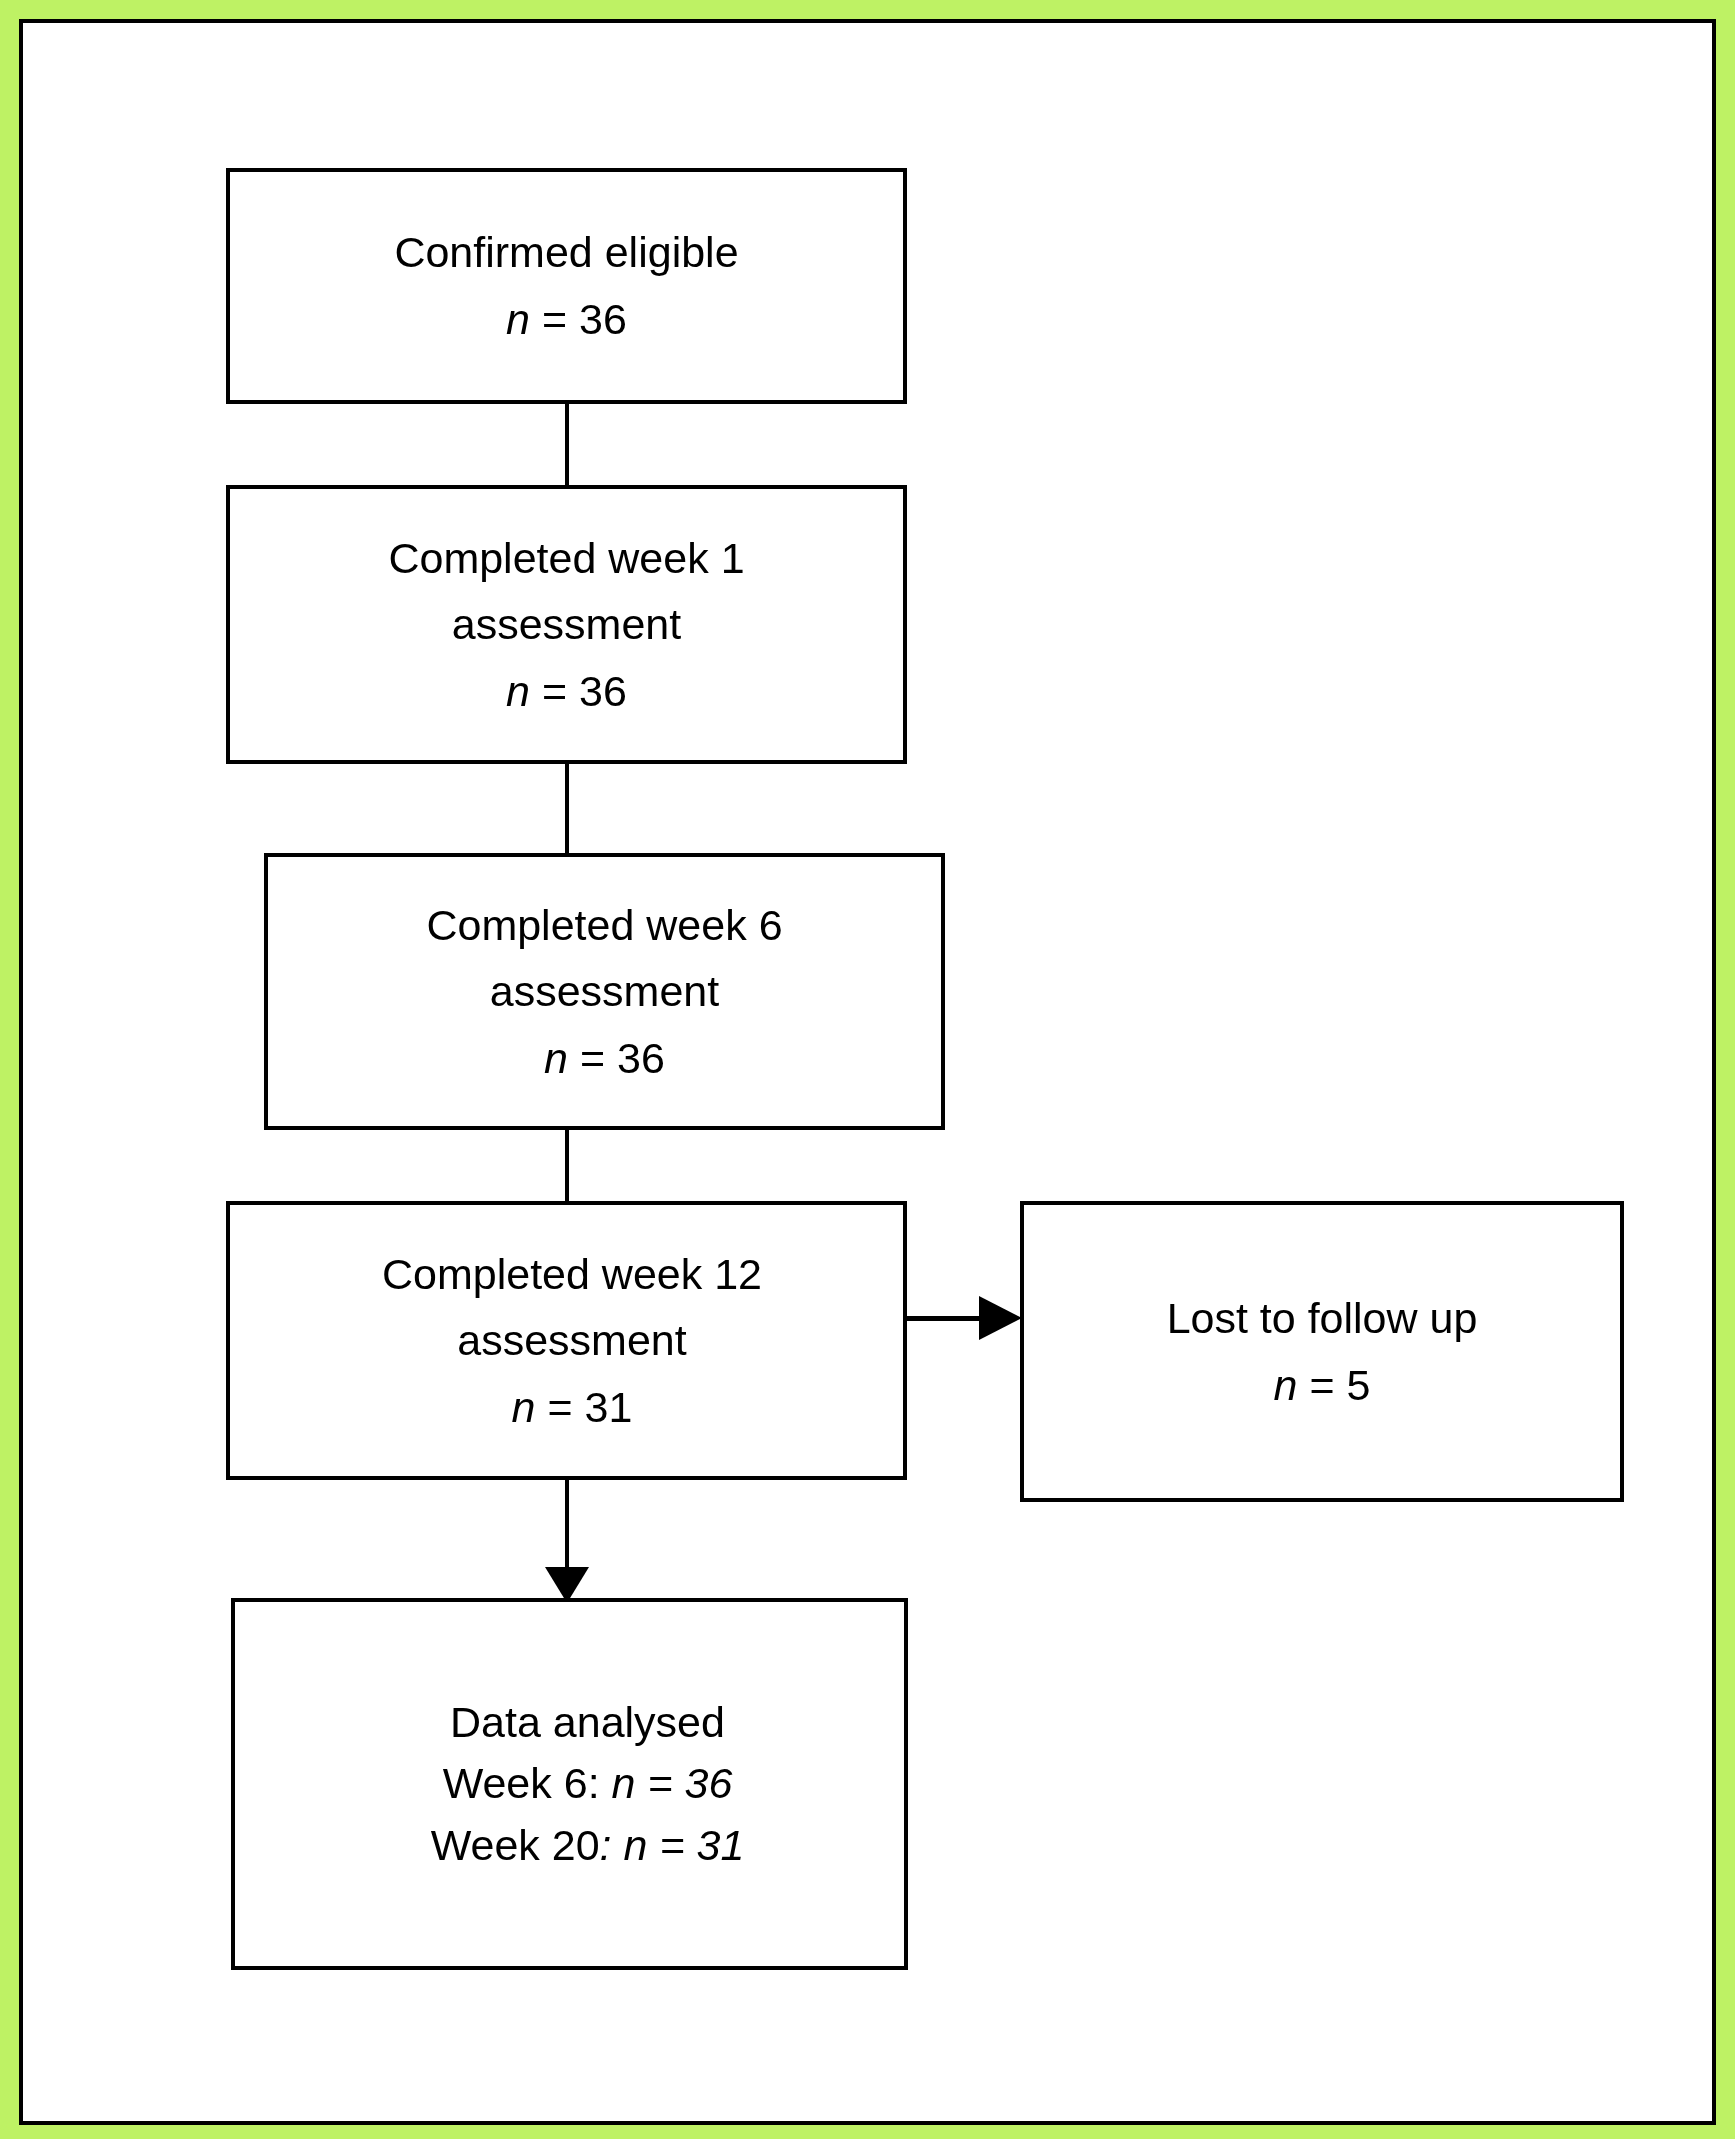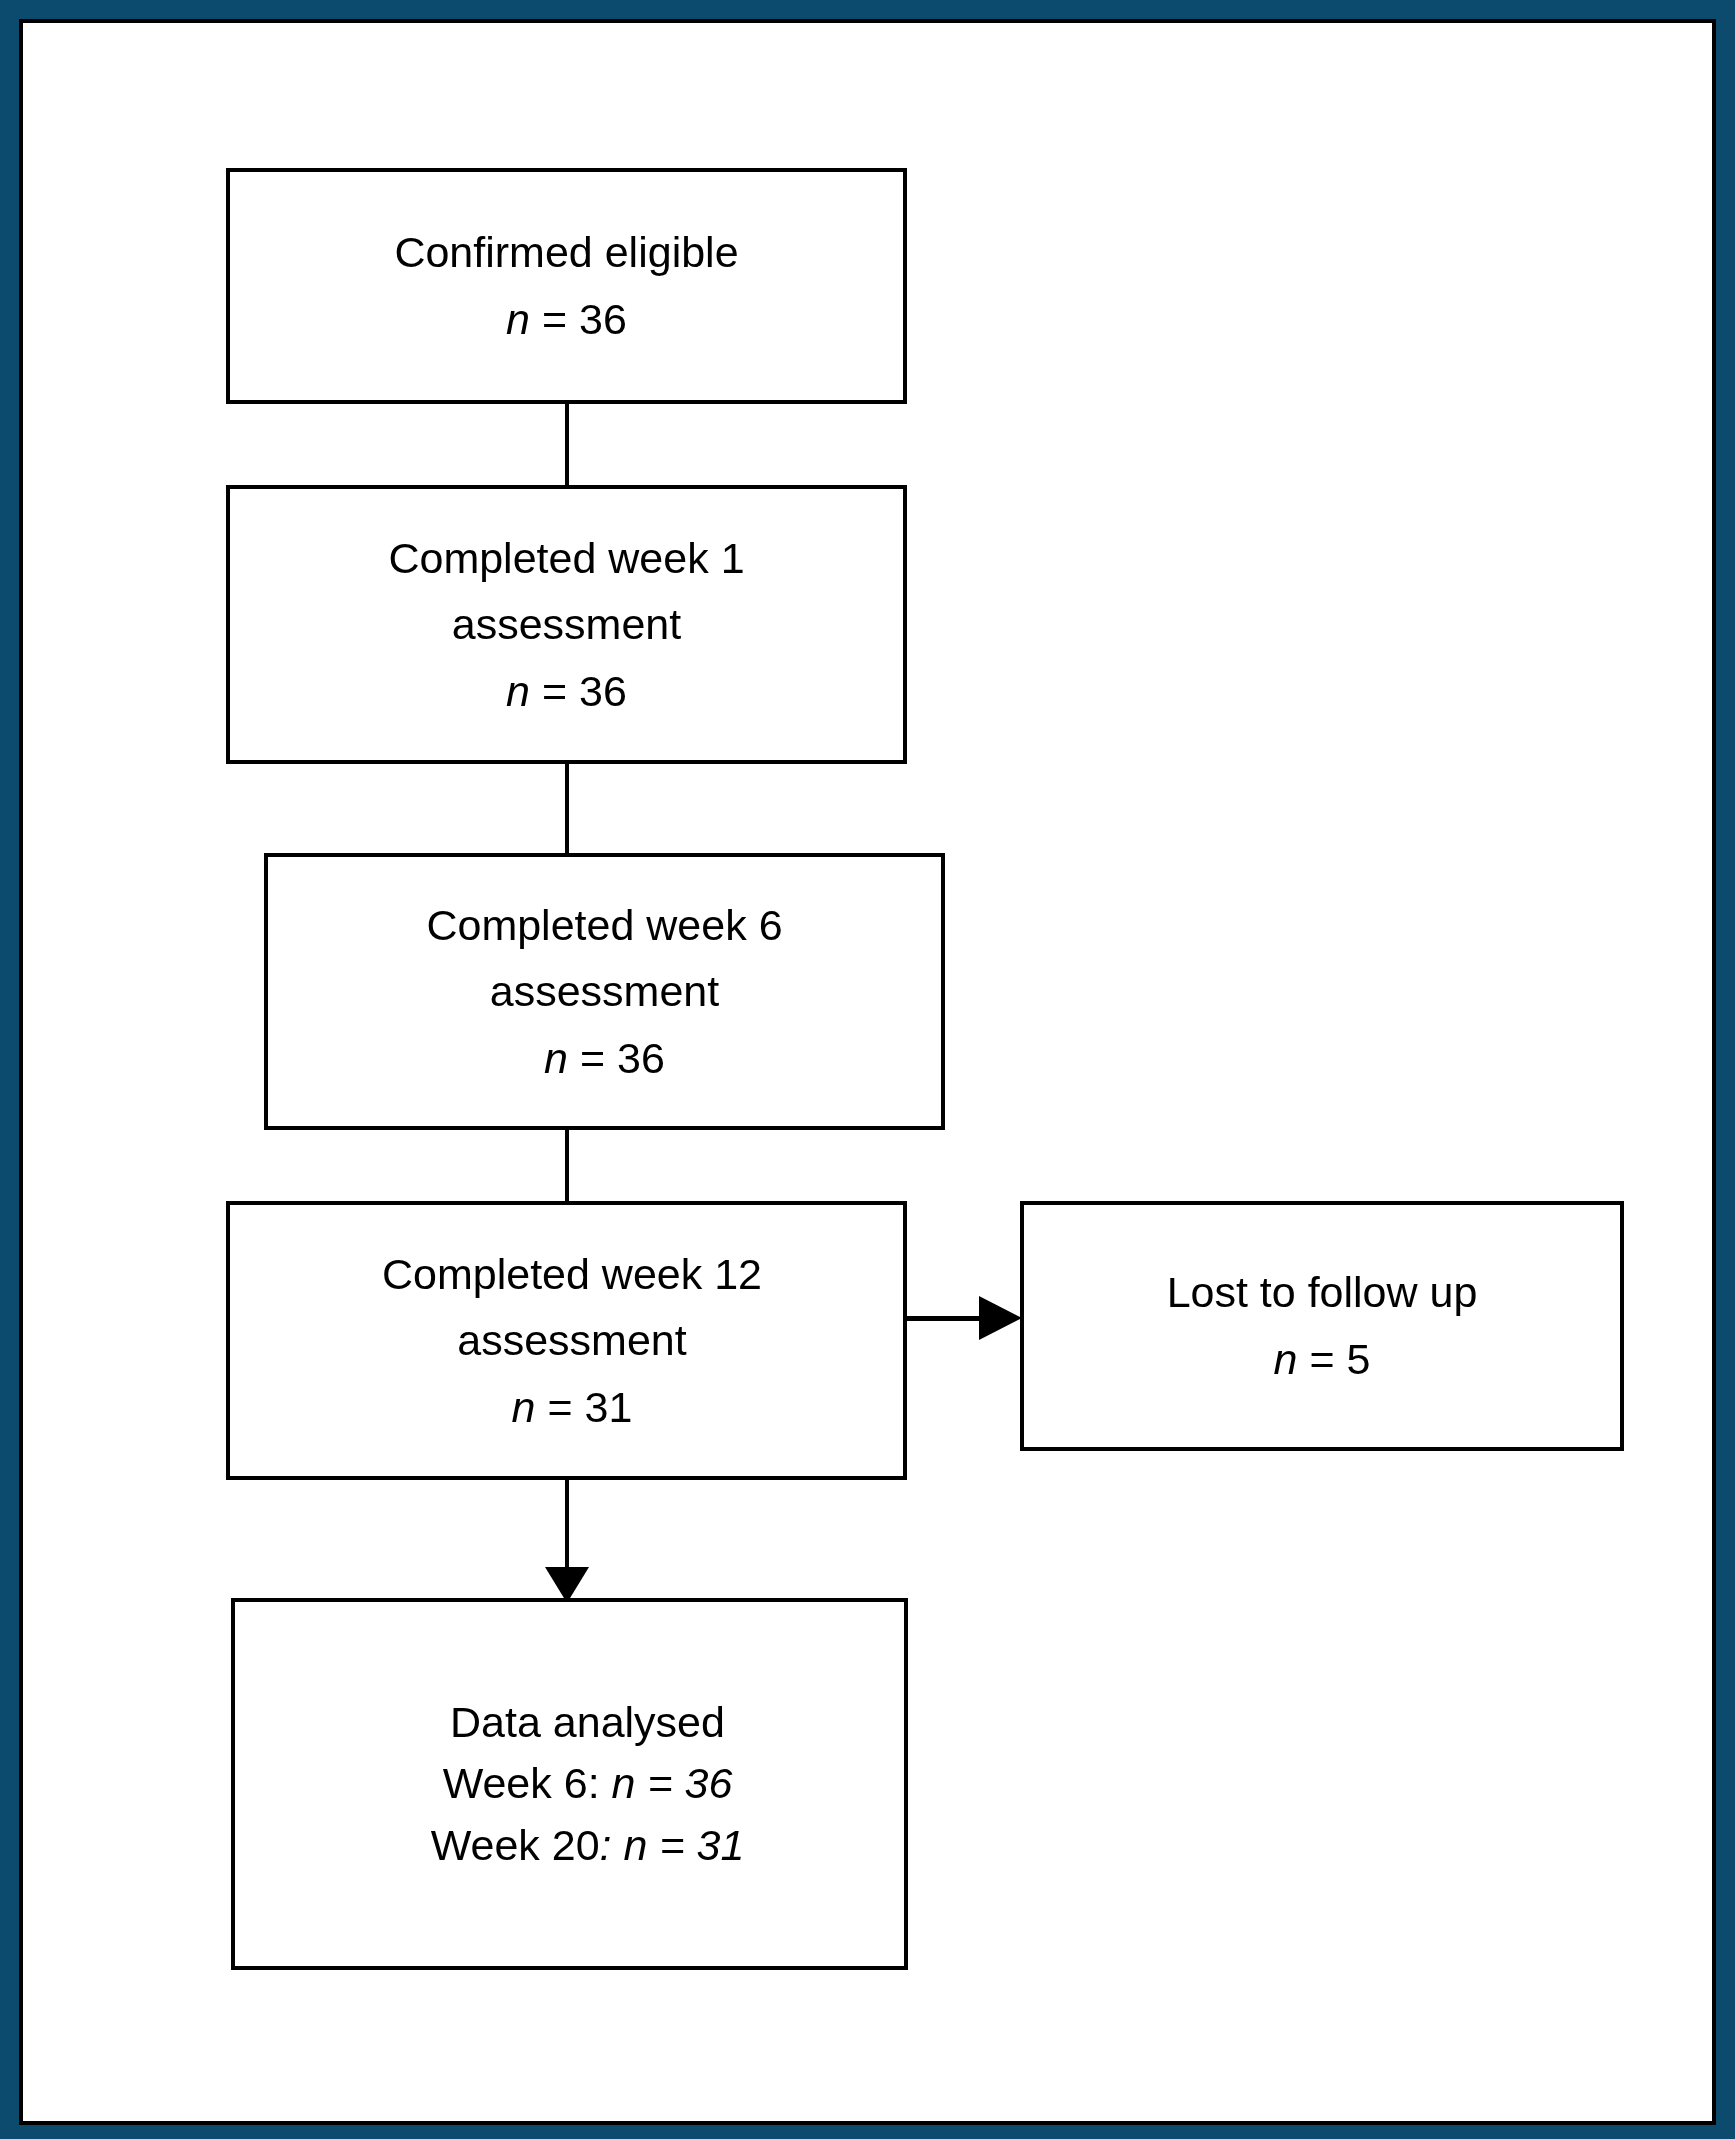--- a/index.html
+++ b/index.html
@@ -8,21 +8,21 @@
     padding: 0;
     background: #ffffff;
   }
   body {
     font-family: "Liberation Sans", sans-serif;
   }
   #canvas {
     position: relative;
     width: 1735px;
     height: 2140px;
-    background: #0c4a6e;
+    background: #bef264;
     overflow: hidden;
   }
   
   .outer-frame {
     position: absolute;
     left: 19.4px;
     top: 19.4px;
     width: 1697px;
     height: 2106px;
     border: 4.5px solid #000000;
@@ -52,21 +52,21 @@
   }
   em.var {
     font-style: italic;
   }
 
   
   #node-eligible   { left: 226px;  top: 168px;  width: 681px; height: 236px; }
   #node-week1      { left: 226px;  top: 485px;  width: 681px; height: 279px; }
   #node-week6      { left: 226px;  top: 853px; width: 681px; height: 277px; margin-left: 38px; }
   #node-week12     { left: 226px;  top: 1201px; width: 681px; height: 279px; padding-left: 11px; }
-  #node-lost       { left: 1020px; top: 1201px; width: 604px;  height: 250px; }
+  #node-lost       { left: 1020px; top: 1201px; width: 604px;  height: 301px; }
   #node-analysed   { left: 231px;  top: 1598px; width: 677px; height: 372px; padding-left: 36px; }
 
   #node-analysed .line { line-height: 1.42; }
 
   
   .vline {
     position: absolute;
     width: 3.9px;
     background: #000000;
     left: 565px;

